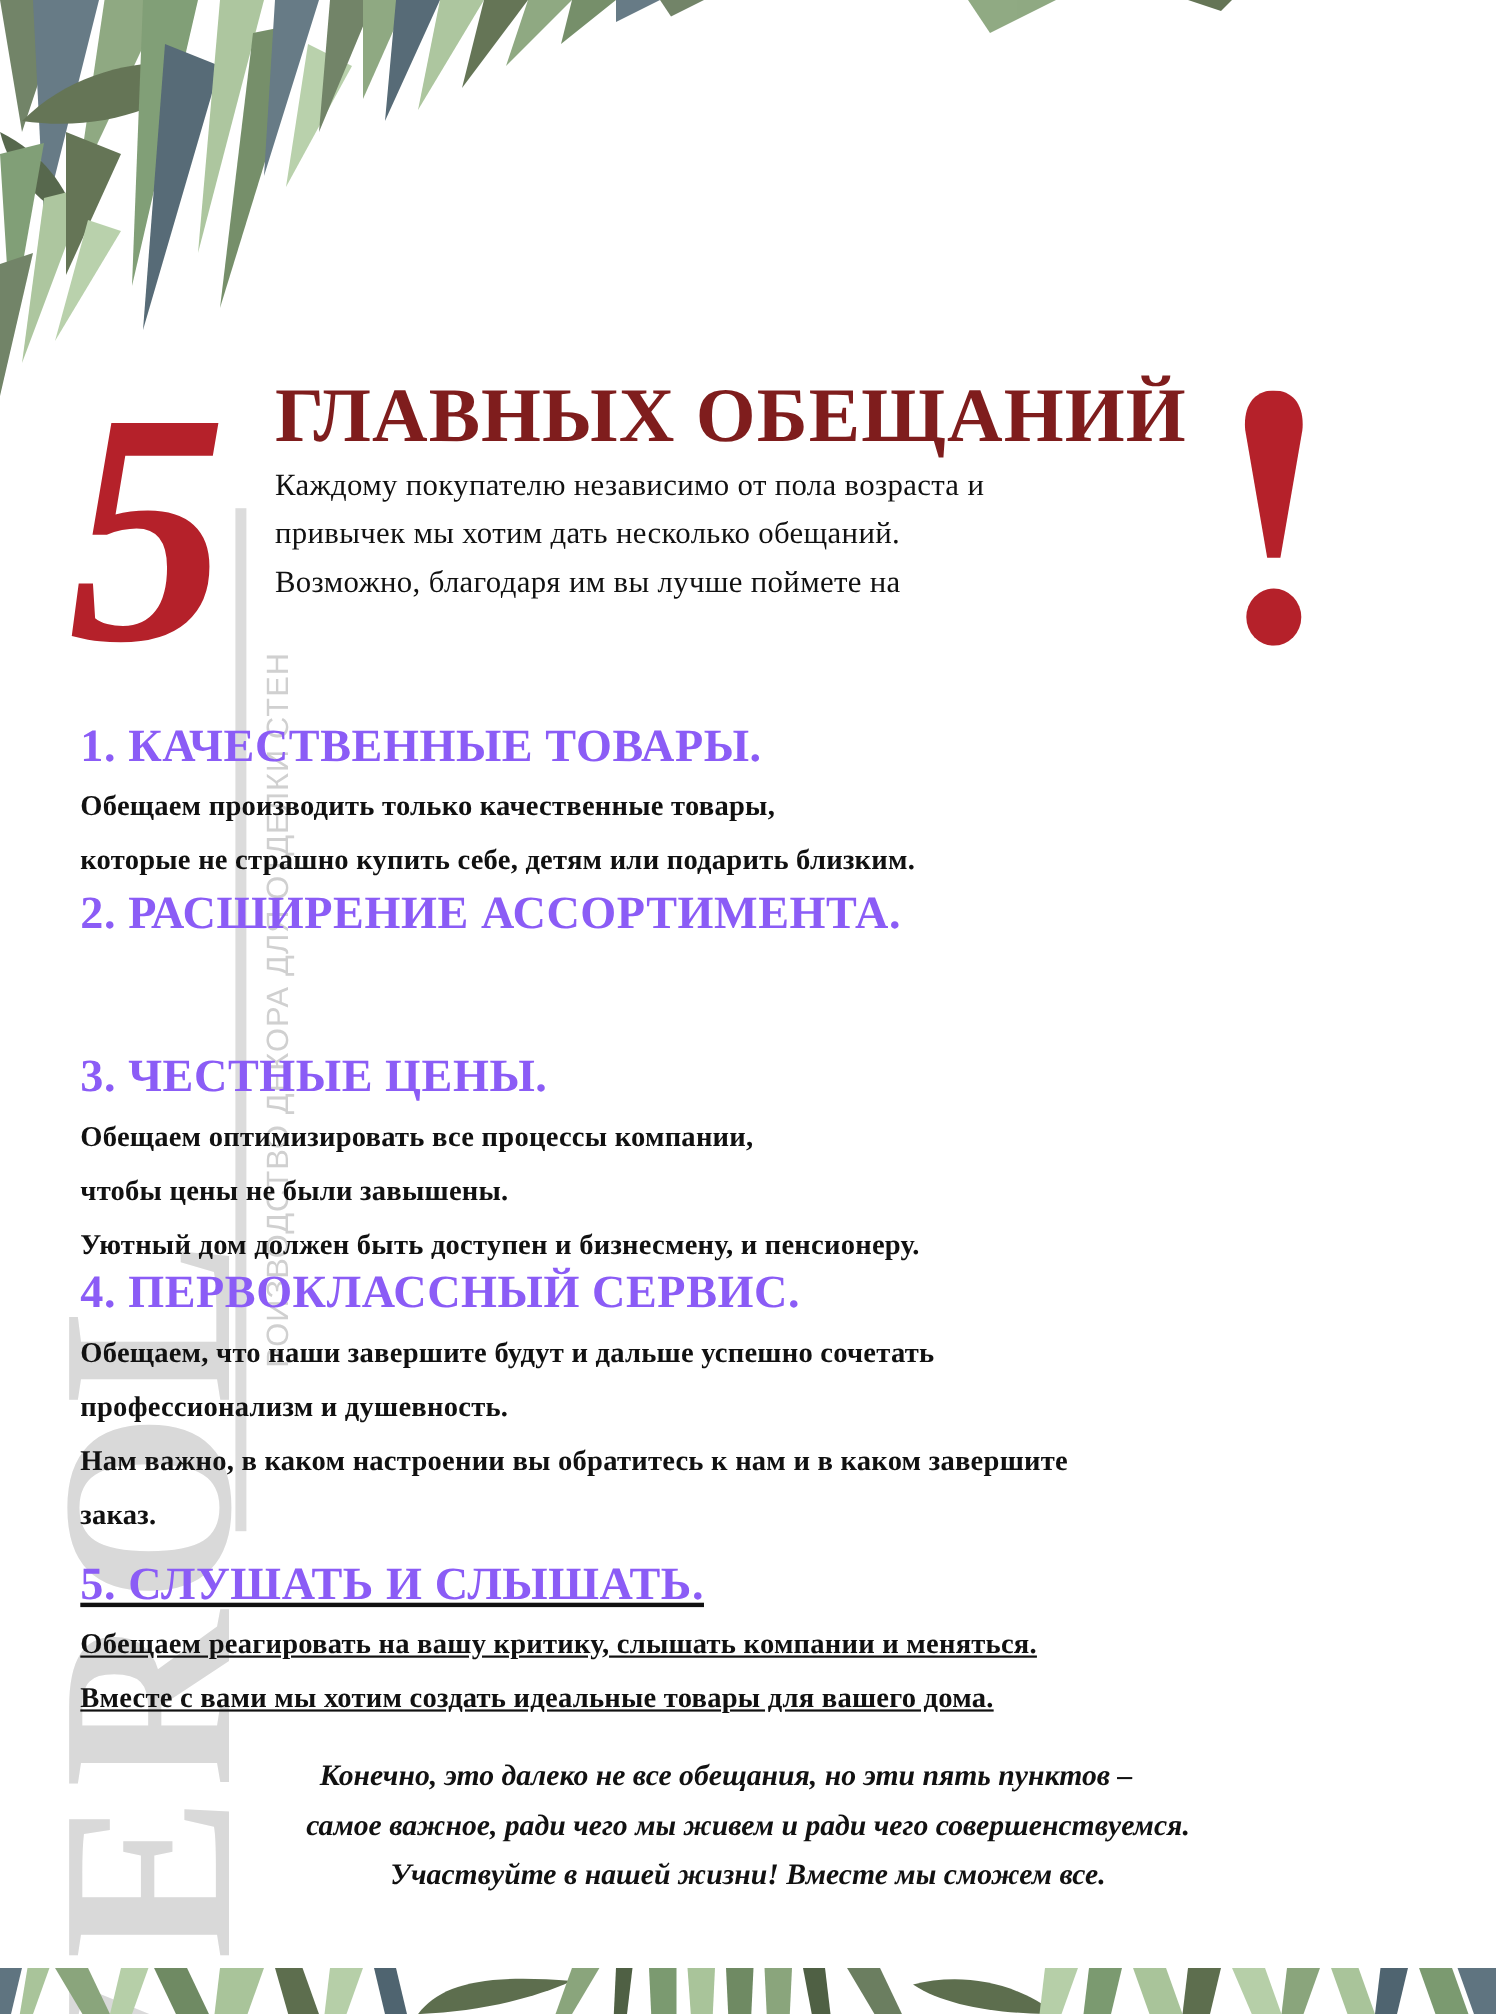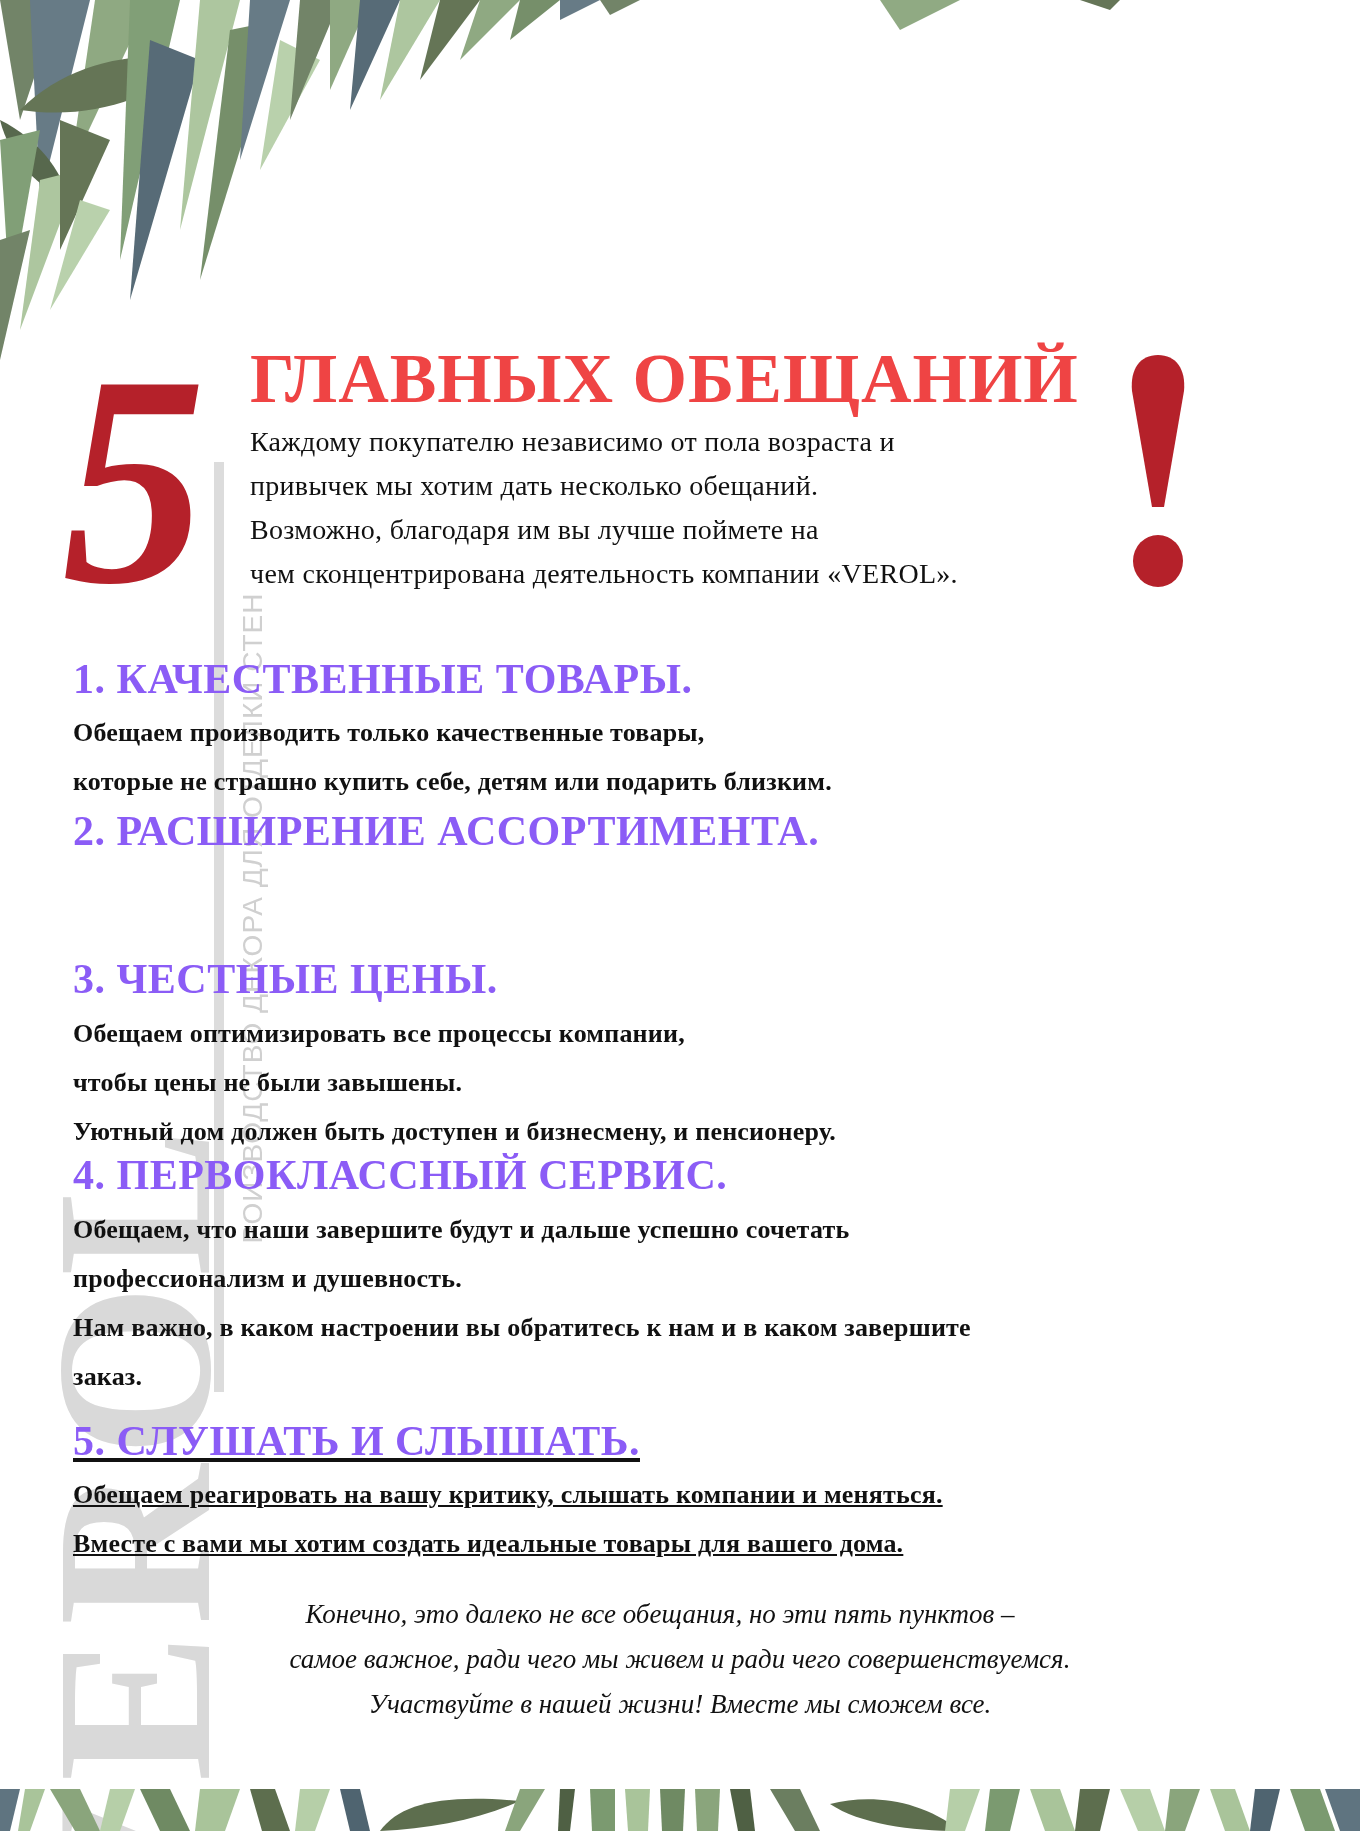--- a/index.html
+++ b/index.html
@@ -68,21 +68,21 @@
       transform: scaleX(0.96);
       transform-origin: left top;
     }
     .headline {
       position: absolute;
       left: 250px; top: 344px;
       font-family: "Liberation Serif", serif;
       font-weight: bold;
       font-size: 70px;
       line-height: 1;
-      color: #ef4444;
+      color: #7f1d1d;
       white-space: nowrap;
       letter-spacing: 1px;
     }
     .exclaim {
       position: absolute;
       left: 1128px; top: 355px;
       width: 60px; height: 232px;
     }
     .intro {
       position: absolute;
@@ -128,21 +128,21 @@
     .promise-body { margin-top: 5px; }
     .p3 .promise-body, .p4 .promise-body { margin-top: 6px; }
     
     .closing {
       position: absolute;
       left: 0; top: 1592px;
       width: 1360px;
       text-align: center;
       font-family: "Liberation Serif", serif;
       font-style: italic;
-      font-weight: normal;
+      font-weight: bold;
       font-size: 27px;
       line-height: 45px;
     }
     .closing p { margin: 0; }
     .closing .c1 { padding-right: 40px; }
   </style>
 </head>
 <body>
 
 <svg class="leaves-top" viewBox="0 0 1360 380" xmlns="http://www.w3.org/2000/svg">
@@ -187,21 +187,20 @@
 <div class="headline">ГЛАВНЫХ ОБЕЩАНИЙ</div>
 <svg class="exclaim" viewBox="0 0 60 232" xmlns="http://www.w3.org/2000/svg">
   <path d="M30,0 C48,0 58,14 56,36 L36,152 L24,152 L4,36 C2,14 12,0 30,0 Z" fill="#b5212a"></path>
   <ellipse cx="30" cy="206" rx="25" ry="26" fill="#b5212a"></ellipse>
 </svg>
 
 <div class="intro">
   <p>Каждому покупателю независимо от пола возраста и</p>
   <p>привычек мы хотим дать несколько обещаний.</p>
   <p>Возможно, благодаря им вы лучше поймете на</p>
-  <p>чем сконцентрирована деятельность компании «VEROL».</p>
 </div>
 
 <div class="promises">
   <div class="p1">
     <h2 class="promise-title">1. КАЧЕСТВЕННЫЕ ТОВАРЫ.</h2>
     <div class="promise-body">
       <p class="promise-line">Обещаем производить только качественные товары,</p>
       <p class="promise-line">которые не страшно купить себе, детям или подарить близким.</p>
     </div>
   </div>

